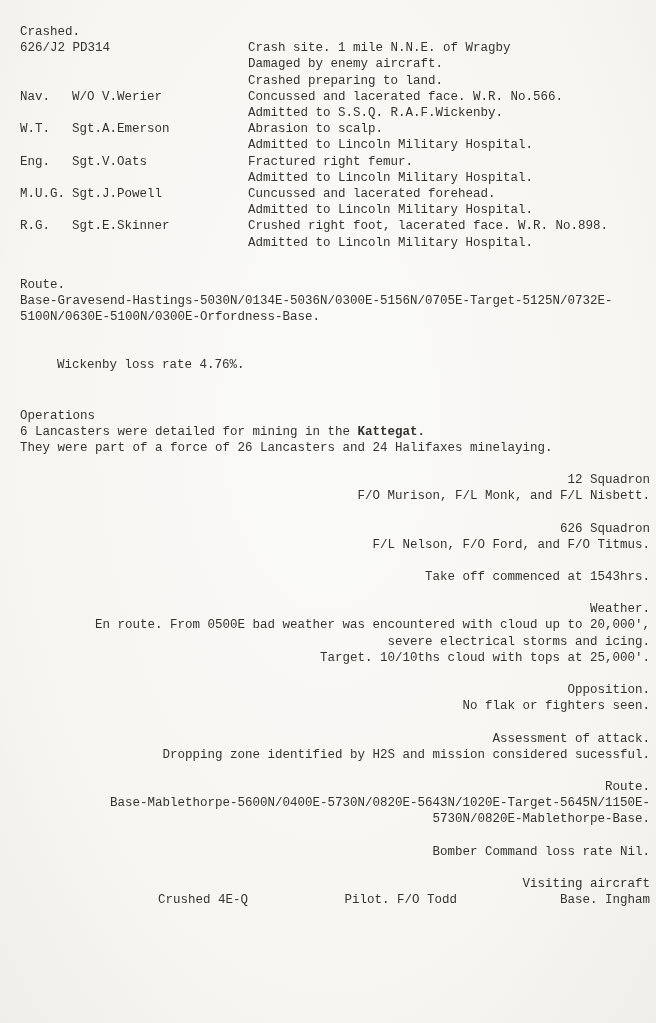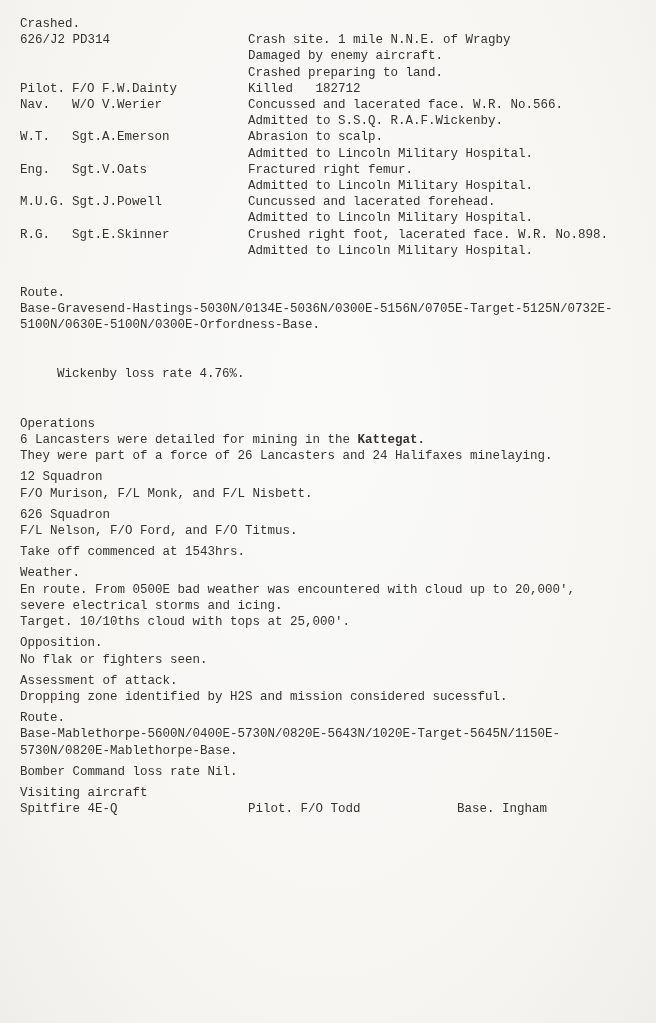--- a/index.html
+++ b/index.html
@@ -6,59 +6,53 @@
   .page {
     position: relative;
     width: 656px;
     height: 1023px;
     box-sizing: border-box;
     background: radial-gradient(ellipse at 50% 40%, #fafaf8 0%, #f6f5f2 70%, #efeeea 100%);
     font-family: "Liberation Mono", "DejaVu Sans Mono", monospace;
     font-size: 12.5px;
     line-height: 16.2px;
     color: #36332f;
-    padding: 16px 6px 0 20px;
+    padding: 24px 6px 0 20px;
     overflow: hidden;
   }
   .line { white-space: pre; }
   .row { display: flex; align-items: flex-start; font-family: Liberation Mono, monospace; }
   .cell-left { flex: 0 0 228px; white-space: pre; }
   .role { display: inline-block; width: 52px; white-space: pre; }
   .cell-right { flex: 1 1 auto; min-width: 0; }
   .v-cell1 { flex: 0 0 228px; white-space: pre; }
   .v-cell2 { flex: 0 0 209px; white-space: pre; }
   .v-cell3 { flex: 1 1 auto; white-space: pre; }
   .b { font-weight: bold; }
   .mt-26 { margin-top: 26px; }
   .mt-32 { margin-top: 32px; margin-left: 37px; }
   .mt-34 { margin-top: 34px; }
-  .mt-16 { margin-top: 5px; }
+  .mt-16 { margin-top: 16px; text-align: right; }
 </style>
 </head>
 <body>
 
 <div class="page">
 
   <div class="line">Crashed.</div>
 
   <div class="row">
     <div class="cell-left">626/J2 PD314</div>
     <div class="cell-right">
       <div class="line">Crash site. 1 mile N.N.E. of Wragby</div>
       <div class="line">Damaged by enemy aircraft.</div>
       <div class="line">Crashed preparing to land.</div>
     </div>
   </div>
 
-  <div class="row">
-    <div class="cell-left"><span class="role">Pilot.</span><span class="name">F/O F.W.Dainty</span></div>
-    <div class="cell-right">
-      <div class="line">Killed   182712</div>
-    </div>
-  </div>
 
   <div class="row">
     <div class="cell-left"><span class="role">Nav.</span><span class="name">W/O V.Werier</span></div>
     <div class="cell-right">
       <div class="line">Concussed and lacerated face. W.R. No.566.</div>
       <div class="line">Admitted to S.S.Q. R.A.F.Wickenby.</div>
     </div>
   </div>
 
   <div class="row">
@@ -142,19 +136,19 @@
     <div class="line">Route.</div>
     <div class="line">Base-Mablethorpe-5600N/0400E-5730N/0820E-5643N/1020E-Target-5645N/1150E-</div>
     <div class="line">5730N/0820E-Mablethorpe-Base.</div>
   </div>
 
   <div class="line mt-16">Bomber Command loss rate Nil.</div>
 
   <div class="mt-16">
     <div class="line">Visiting aircraft</div>
     <div class="row">
-      <div class="v-cell1">Spitfire 4E-Q</div>
+      <div class="v-cell1">Crushed 4E-Q</div>
       <div class="v-cell2">Pilot. F/O Todd</div>
       <div class="v-cell3">Base. Ingham</div>
     </div>
   </div>
 
 </div>
 
 </body></html>

